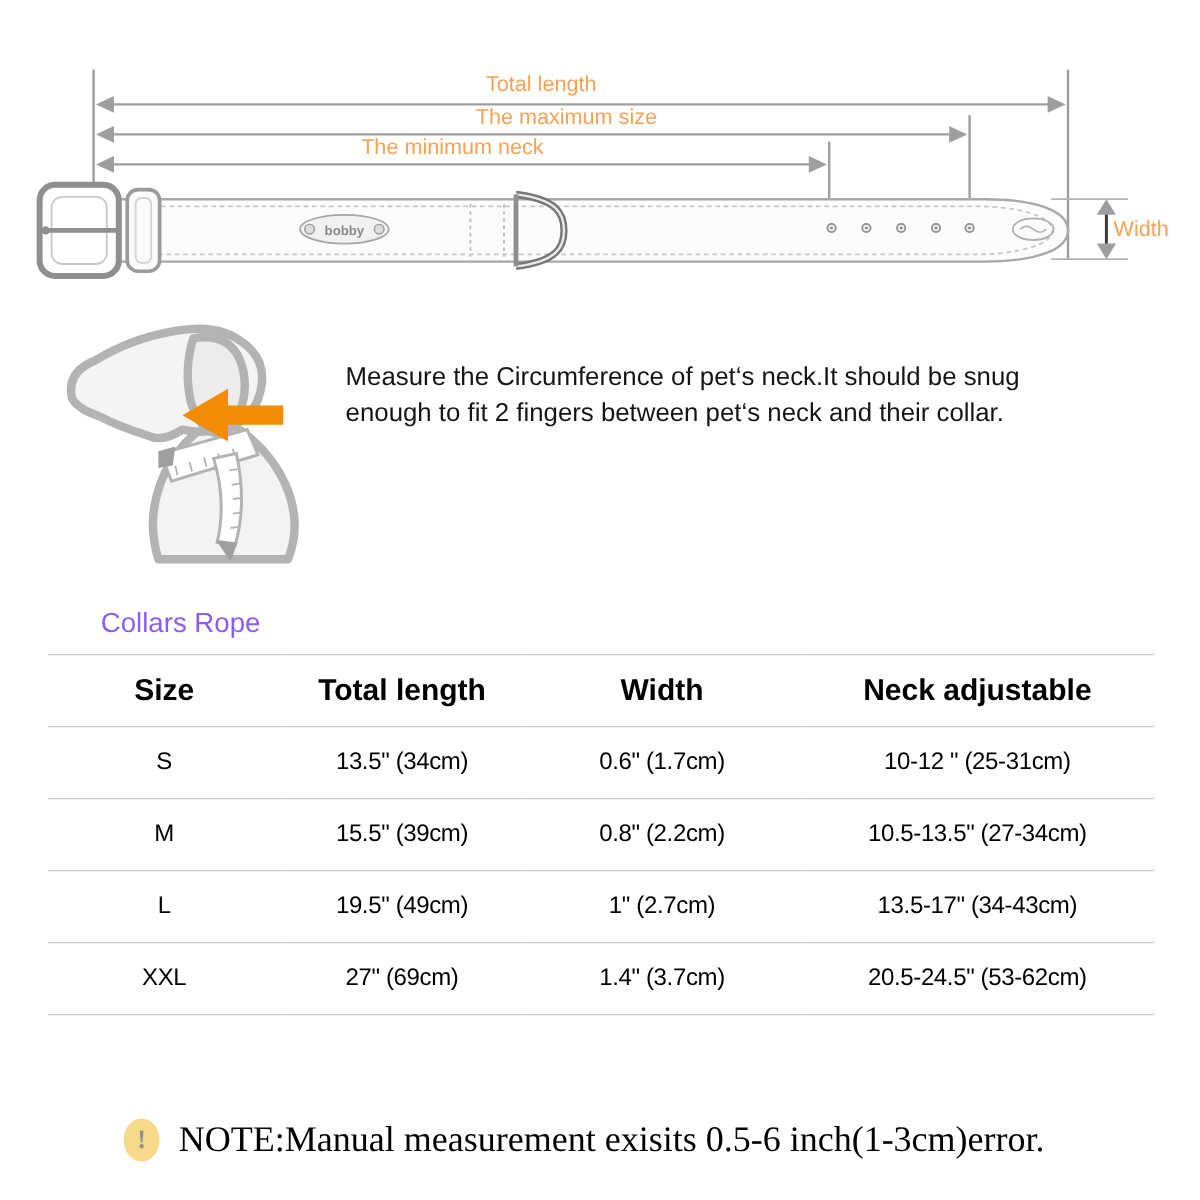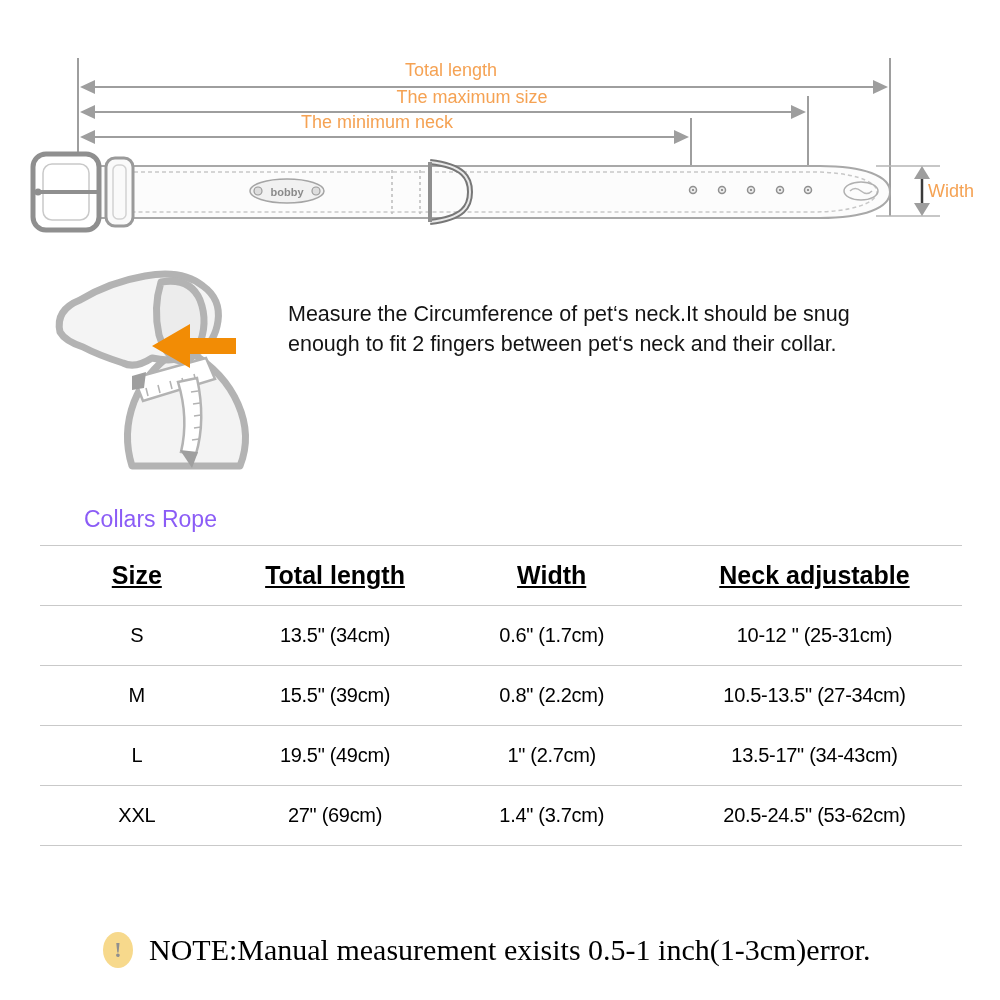--- a/index.html
+++ b/index.html
@@ -23,21 +23,20 @@
   }
   table.size-table{
     position:absolute;left:40px;top:545px;width:922px;
     border-collapse:collapse;table-layout:fixed;
   }
   table.size-table tr{height:60px;border-bottom:1px solid #c9c9c9;}
   table.size-table tr.hdr{border-top:1px solid #c9c9c9;}
   table.size-table th{
     font-size:25px;font-weight:bold;color:#000;text-align:center;
     font-family:"Liberation Sans", sans-serif;
-    text-decoration:underline;
   }
   table.size-table td{
     font-size:20px;color:#000;text-align:center;letter-spacing:-0.3px;
   }
   .note-wrap{position:absolute;left:103px;top:930px;width:860px;height:46px;}
   .note-icon{
     position:absolute;left:0;top:2px;width:30px;height:36px;border-radius:50%;
     background:#F7D98C;color:#8f8f8f;font-weight:bold;font-size:22px;
     display:flex;align-items:center;justify-content:center;
     font-family:"Liberation Serif", serif;
@@ -224,16 +223,16 @@
         <td>XXL</td>
         <td>27" (69cm)</td>
         <td>1.4" (3.7cm)</td>
         <td>20.5-24.5" (53-62cm)</td>
       </tr>
     </tbody>
   </table>
 
   <div class="note-wrap">
     <div class="note-icon">!</div>
-    <div class="note-text">NOTE:Manual measurement exisits 0.5-1 inch(1-3cm)error.</div>
+    <div class="note-text">NOTE:Manual measurement exisits 0.5-6 inch(1-3cm)error.</div>
   </div>
 
 </div>
 
 </body></html>

